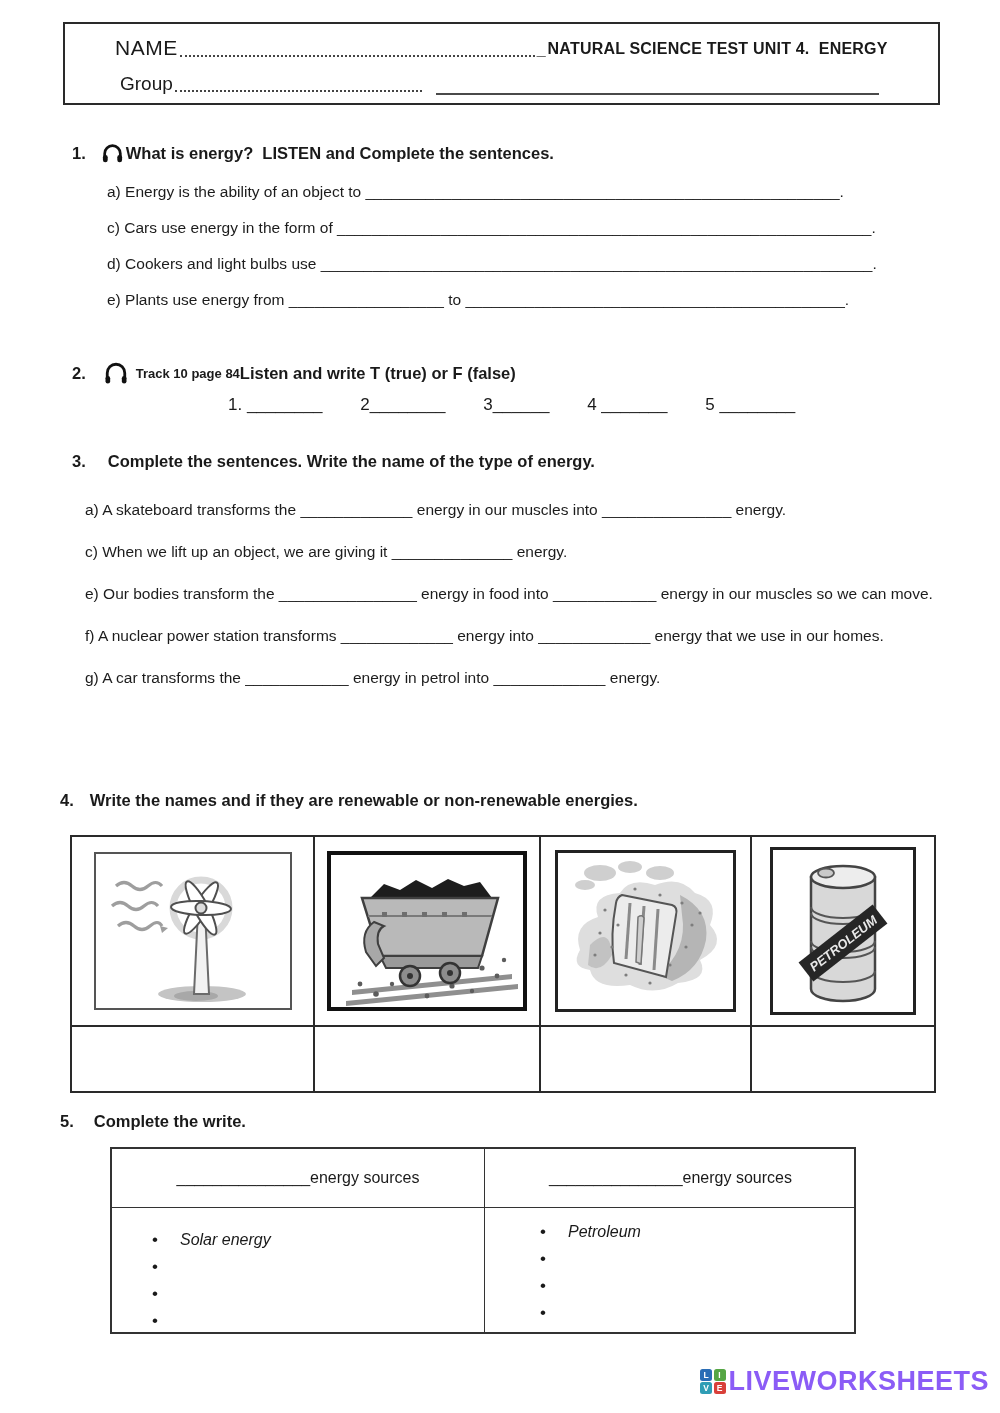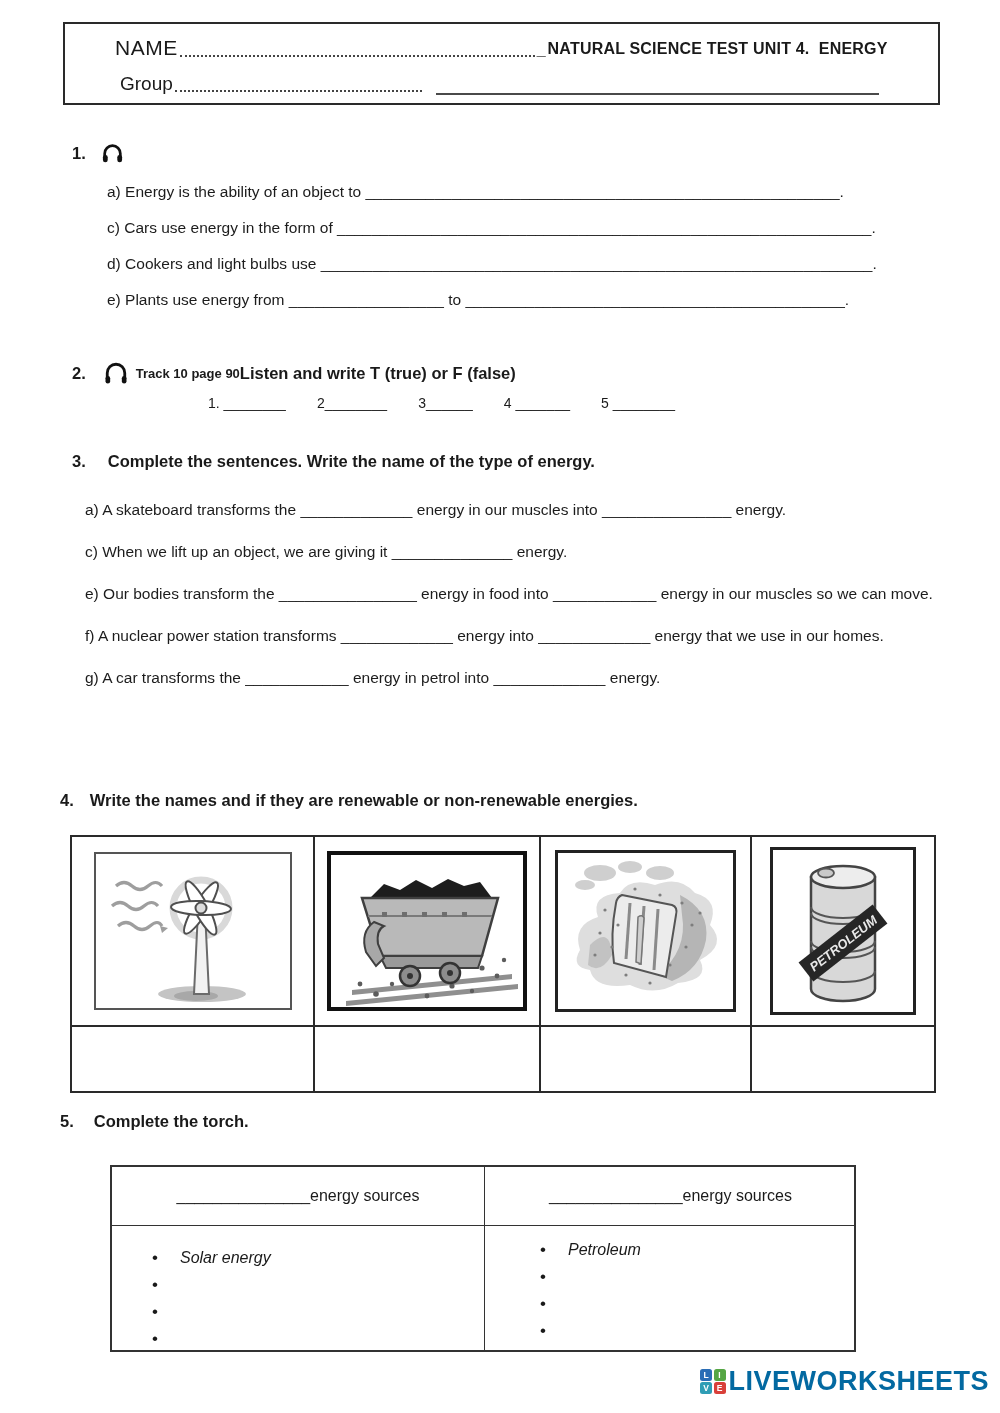--- a/index.html
+++ b/index.html
@@ -34,21 +34,21 @@
   .q2 .hp-icon { margin:0 6px 0 16px; }
   .track-label { font-size:13px; font-weight:bold; }
 
   
   .sentences { position:absolute; font-size:15.5px; color:#1c1c1c; }
   .sentences .line { white-space:nowrap; }
   .q1-items { left:107px; top:174px; }
   .q1-items .line { height:36px; line-height:36px; }
   .q3-items { left:85px; top:489px; }
   .q3-items .line { height:42px; line-height:42px; }
-  .answers-row { position:absolute; left:208px; top:395px; font-size:14px; white-space:pre; }
+  .answers-row { position:absolute; left:228px; top:395px; font-size:17px; white-space:pre; }
 
   
   .q4-table {
     position:absolute; left:70px; top:835px; width:866px;
     border:2px solid #2a2a2a; border-collapse:collapse; display:grid;
     grid-template-columns:243px 226px 211px 182px;
     grid-template-rows:190px 64px;
   }
   .q4-cell { border-right:2px solid #2a2a2a; border-bottom:2px solid #2a2a2a;
     display:flex; align-items:center; justify-content:center; }
@@ -57,39 +57,39 @@
   .imgbox { background:#fff; display:flex; align-items:center; justify-content:center; }
   .imgbox.b1 { width:198px; height:158px; border:2px solid #555; }
   .imgbox.b2 { width:200px; height:160px; border:4px solid #111; }
   .imgbox.b3 { width:181px; height:162px; border:3px solid #222; }
   .imgbox.b4 { width:146px; height:168px; border:3px solid #222; }
 
   
   .q5-table {
     position:absolute; left:110px; top:1147px; width:746px;
     border:2px solid #333; display:grid;
-    grid-template-columns:373px 371px; grid-template-rows:59px 124px;margin-top:18px;
+    grid-template-columns:373px 371px; grid-template-rows:59px 124px;
   }
   .q5-cell { border-right:1.5px solid #333; border-bottom:1.5px solid #333; }
   .q5-cell:nth-child(2n) { border-right:none; }
   .q5-cell.body { border-bottom:none; padding-top:10px; }
   .q5-head { display:flex; align-items:center; justify-content:center; font-size:16px; white-space:pre; }
   .bullet-row { display:flex; align-items:center; height:27px; padding-left:40px; }
   .q5-cell.right .bullet-row { padding-left:55px; }
   .bullet-dot { font-size:17px; margin-right:22px; line-height:1; }
   .bullet-text { font-size:16px; font-style:italic; }
 
   
   .footer-logo { position:absolute; left:700px; top:1366px; display:flex; align-items:center; }
   .logo-grid { display:grid; grid-template-columns:12px 12px; grid-template-rows:12px 12px; gap:1.5px; margin-right:3px; }
   .logo-sq { border-radius:2.5px; color:#fff; font-size:8.5px; font-weight:bold;
     display:flex; align-items:center; justify-content:center; line-height:1; }
   .sq-l { background:#2a6db5; } .sq-i { background:#55a644; }
   .sq-v { background:#2f9db5; } .sq-e { background:#d9403a; }
-  .logo-text { color:#0369a1; font-weight:bold; font-size:27px; letter-spacing:.5px; }
+  .logo-text { color:#8b5cf6; font-weight:bold; font-size:27px; letter-spacing:.5px; }
 
   svg { display:block; }
 </style>
 </head>
 <body>
 
 <div id="page">
 
   <div class="header-box">
     <div class="header-row1">
@@ -105,36 +105,37 @@
     </div>
   </div>
 
   <div class="qtitle q1" style="left:72px; top:141px;">
     <span class="qnum">1.</span>
     <svg class="hp-icon" width="25" height="25" viewBox="0 0 24 24">
       <path d="M4.5 16 V12 a7.5 7.5 0 0 1 15 0 V16" fill="none" stroke="#111" stroke-width="2.6"></path>
       <rect x="2.8" y="13.5" width="4.6" height="7" rx="2.2" fill="#111"></rect>
       <rect x="16.6" y="13.5" width="4.6" height="7" rx="2.2" fill="#111"></rect>
     </svg>
+    <span class="qtext pre">What is energy?  LISTEN and Complete the sentences.</span>
   </div>
   <div class="sentences q1-items">
     <div class="line">a) Energy is the ability of an object to _______________________________________________________.</div>
     <div class="line">c) Cars use energy in the form of ______________________________________________________________.</div>
     <div class="line">d) Cookers and light bulbs use ________________________________________________________________.</div>
     <div class="line">e) Plants use energy from __________________ to ____________________________________________.</div>
   </div>
 
   <div class="qtitle q2" style="left:72px; top:359px;">
     <span class="qnum">2.</span>
     <svg class="hp-icon" width="28" height="28" viewBox="0 0 24 24">
       <path d="M4.5 17 V12 a7.5 7.5 0 0 1 15 0 V17" fill="none" stroke="#111" stroke-width="2.4"></path>
       <rect x="3" y="14.5" width="4" height="6.5" rx="2" fill="#111"></rect>
       <rect x="17" y="14.5" width="4" height="6.5" rx="2" fill="#111"></rect>
     </svg>
-    <span class="track-label">Track 10 page 90</span>
+    <span class="track-label">Track 10 page 84</span>
     <span class="qtext pre">Listen and write T (true) or F (false)</span>
   </div>
   <div class="answers-row">1. ________        2________        3______        4 _______        5 ________</div>
 
   <div class="qtitle q3" style="left:72px; top:452px;">
     <span class="qnum">3.</span>
     <span class="qtext pre" style="margin-left:22px;">Complete the sentences. Write the name of the type of energy.</span>
   </div>
   <div class="sentences q3-items">
     <div class="line">a) A skateboard transforms the _____________ energy in our muscles into _______________ energy.</div>
@@ -269,21 +270,21 @@
     </div>
 
     <div class="q4-cell bottom"></div>
     <div class="q4-cell bottom"></div>
     <div class="q4-cell bottom"></div>
     <div class="q4-cell bottom"></div>
   </div>
 
   <div class="qtitle q5" style="left:60px; top:1112px;">
     <span class="qnum">5.</span>
-    <span class="qtext pre" style="margin-left:20px;">Complete the torch.</span>
+    <span class="qtext pre" style="margin-left:20px;">Complete the write.</span>
   </div>
 
   <div class="q5-table">
     <div class="q5-cell q5-head">_______________energy sources</div>
     <div class="q5-cell q5-head">_______________energy sources</div>
     <div class="q5-cell body left">
       <div class="bullet-row" style="margin-top:8px;">
         <span class="bullet-dot">•</span>
         <span class="bullet-text">Solar energy</span>
       </div>

